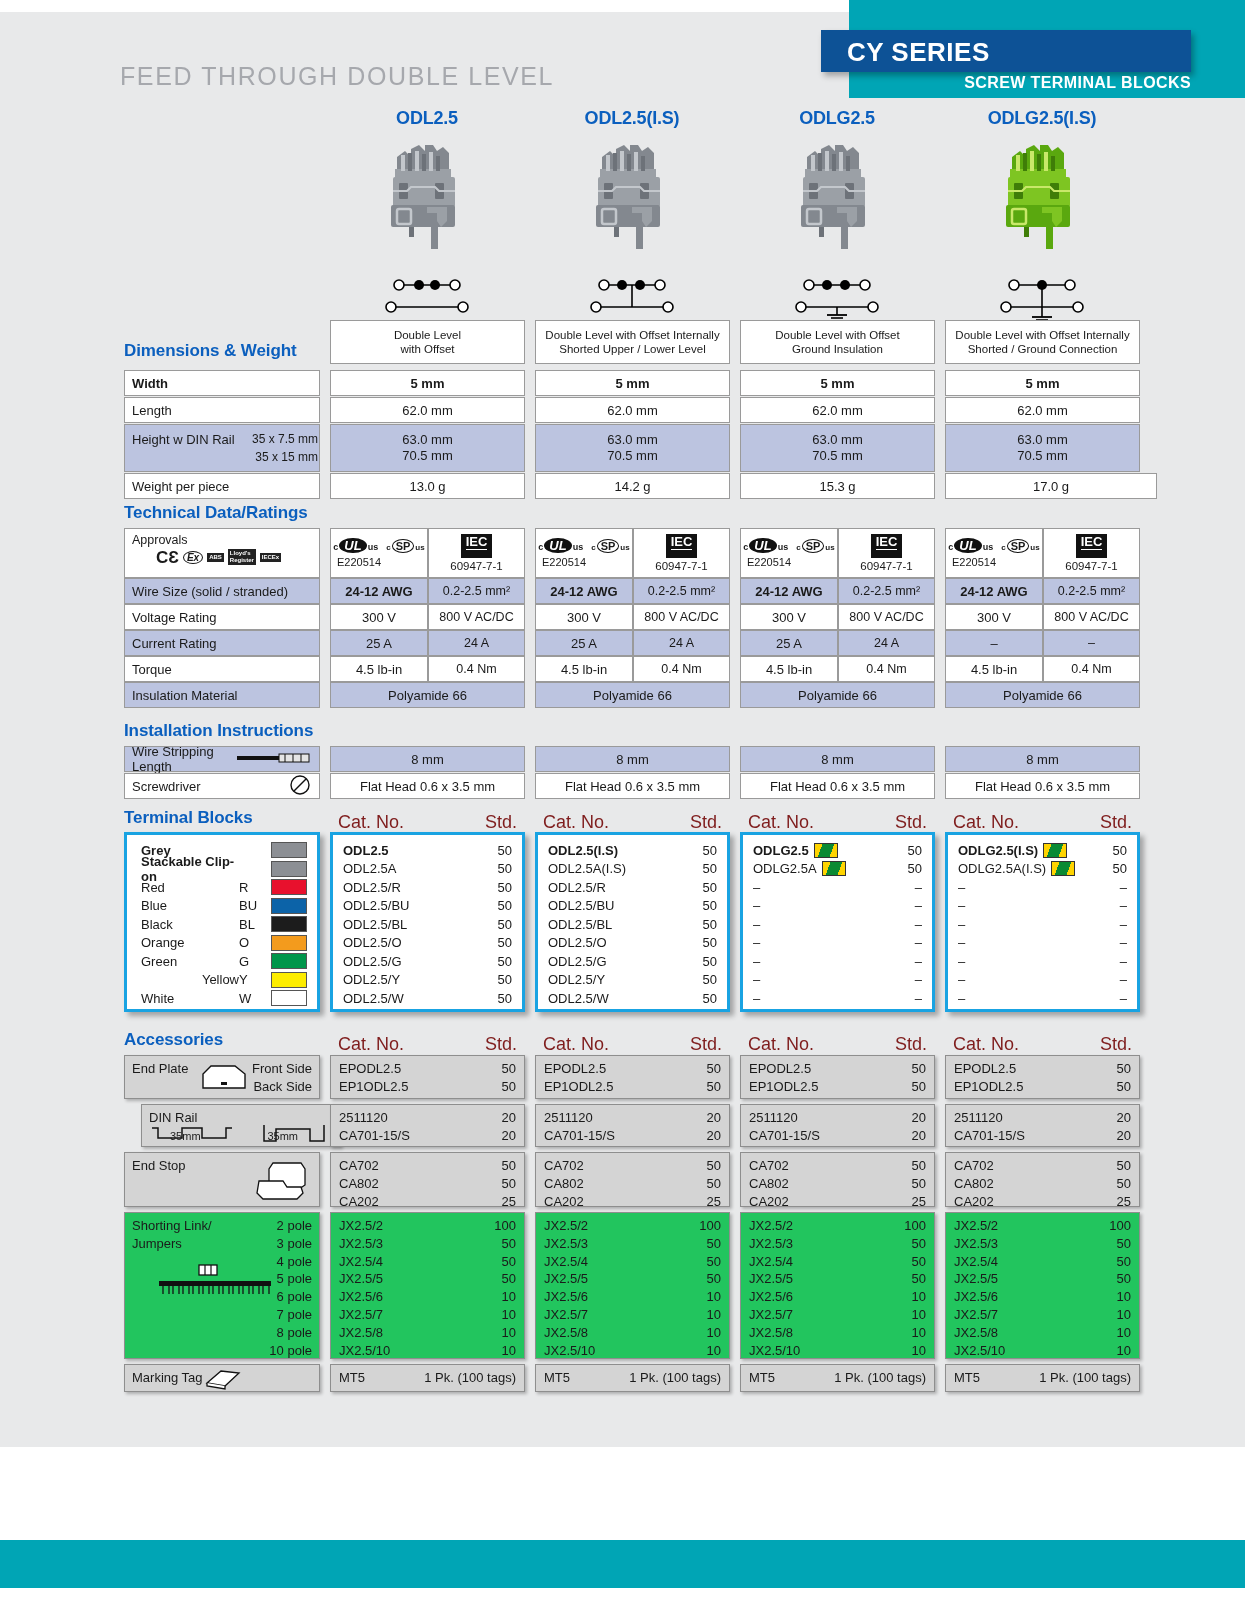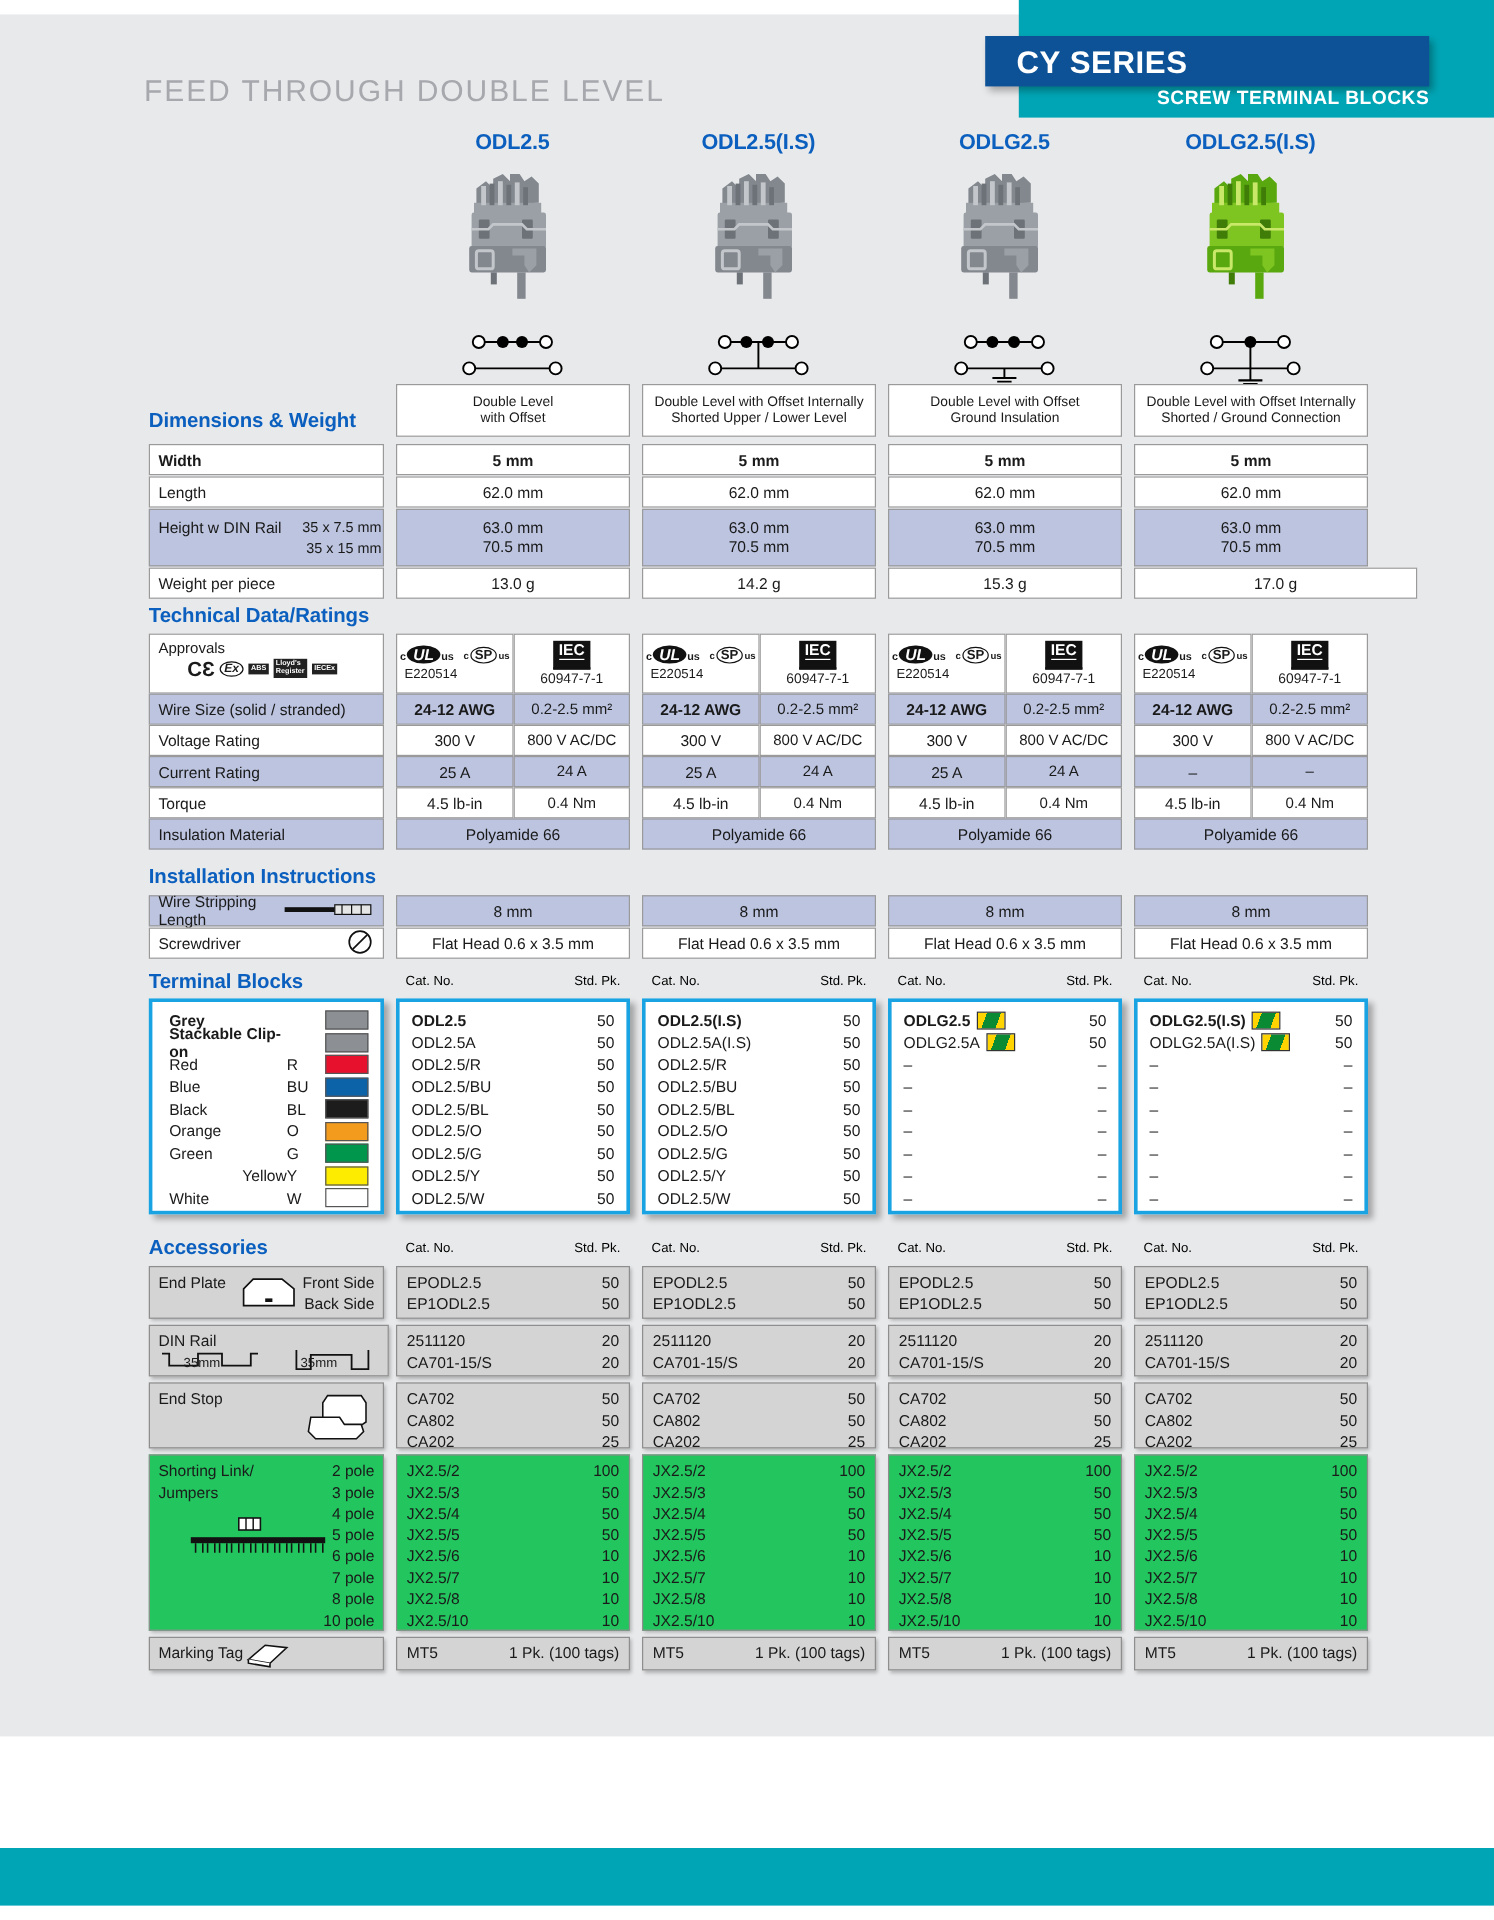--- a/index.html
+++ b/index.html
@@ -43,21 +43,21 @@
   .cell.b{font-weight:bold;}
   .cell.two{flex-direction:column;justify-content:center;line-height:1.25;}
 
   .accell{position:absolute;box-sizing:border-box;border:1px solid #8e8e8e;background:#d4d4d4;
         font-size:12.5px;box-shadow:2px 2px 3px rgba(0,0,0,.25);}
   .accell.lt{background:#22c55e;}
 
   .tbpanel{position:absolute;box-sizing:border-box;border:3px solid #19a3e2;background:#fff;
         box-shadow:4px 4px 5px rgba(0,0,0,.30);}
 
-  .colhdr{position:absolute;font-size:11px;color:#000000;}
+  .colhdr{position:absolute;font-size:18px;color:#7f1d1d;}
 
   .swatch{width:36px;height:14px;border:1px solid #555;display:inline-block;vertical-align:middle;}
   .gnyl{width:22px;height:13px;border:1px solid #333;display:inline-block;vertical-align:-2px;
         background:linear-gradient(110deg,#ffd400 0 28%,#0a8a33 28% 72%,#ffd400 72% 100%);}
 
   .footer-teal{position:absolute;left:0;top:1540px;width:1245px;height:48px;background:#00a5b5;}
 
   .ic{display:inline-block;vertical-align:middle;}
   .apprv-logos{display:flex;align-items:center;gap:4px;padding-left:24px;margin-top:2px;}
   .mini-blk{background:#222;color:#fff;font-size:6px;line-height:7px;padding:1px 2px;font-weight:bold;}
@@ -314,21 +314,21 @@
       </div>
       <div class="cell " style="left:330px;top:473px;width:195px;height:26px;font-size:13px;">
         <span>13.0 g</span>
       </div>
       <div class="cell " style="left:535px;top:473px;width:195px;height:26px;font-size:13px;">
         <span>14.2 g</span>
       </div>
       <div class="cell " style="left:740px;top:473px;width:195px;height:26px;font-size:13px;">
         <span>15.3 g</span>
       </div>
-      <div class="cell " style="left:945px;top:473px;width:236px;height:26px;font-size:13px;">
+      <div class="cell " style="left:945px;top:473px;width:212px;height:26px;font-size:13px;">
         <span>17.0 g</span>
       </div>
       <div class="cell lbl" style="left:124px;top:528px;width:196px;height:50px;flex-direction:column;align-items:flex-start;justify-content:flex-start;padding-top:4px;">
         <div style="font-size:12.5px;">Approvals</div>
         <div class="apprv-logos">
           <span style="font-size:17px;font-weight:bold;line-height:13px;">CƐ</span>
           <span style="border:1.4px solid #111;border-radius:50%;padding:0 3px;font-size:10px;font-weight:bold;font-style:italic;">Ex</span>
           <span class="mini-blk">ABS</span>
           <span class="mini-blk">Lloydʹs<br>Register</span>
           <span class="mini-blk">IECEx</span>
@@ -877,21 +877,21 @@
       <div class="accell" style="left:945px;top:1055px;width:195px;height:44px;padding:4px 8px 0 8px;box-sizing:border-box;">
         <div style="display:flex;font-size:13px;line-height:18px;">
           <span style="flex:1;">EPODL2.5</span>
           <span style="width:48px;text-align:right;">50</span>
         </div>
         <div style="display:flex;font-size:13px;line-height:18px;">
           <span style="flex:1;">EP1ODL2.5</span>
           <span style="width:48px;text-align:right;">50</span>
         </div>
       </div>
-      <div class="accell" style="left:124px;top:1104px;width:200px;height:43px;">
+      <div class="accell" style="left:141px;top:1104px;width:200px;height:43px;">
         <div style="position:absolute;left:7px;top:5px;font-size:13px;">DIN Rail</div>
         <div style="position:absolute;left:6px;top:18px;width:184px;">
           <div style="display:flex;align-items:center;justify-content:space-between;">
             <svg width="88" height="22" viewBox="0 0 88 22">
               <path d="M4 4 L10 4 L10 14 L34 14 L34 4 L54 4 L54 14 L78 14 L78 4 L84 4" fill="none" stroke="#111" stroke-width="1.5"></path>
             </svg>
             <svg width="74" height="24" viewBox="0 0 74 24">
               <path d="M6 2 L6 18 L18 18 L18 6 L52 6 L52 18 L66 18 L66 2" fill="none" stroke="#111" stroke-width="1.5"></path>
             </svg>
           </div>

